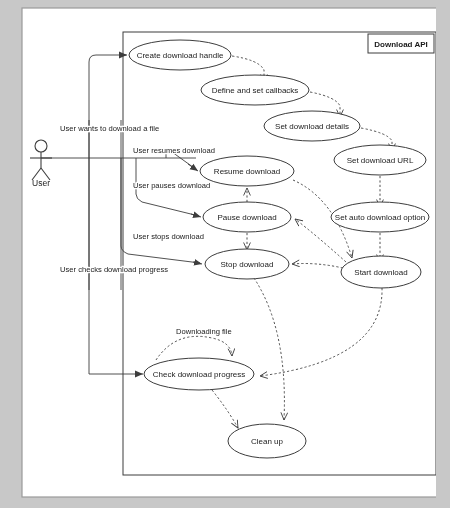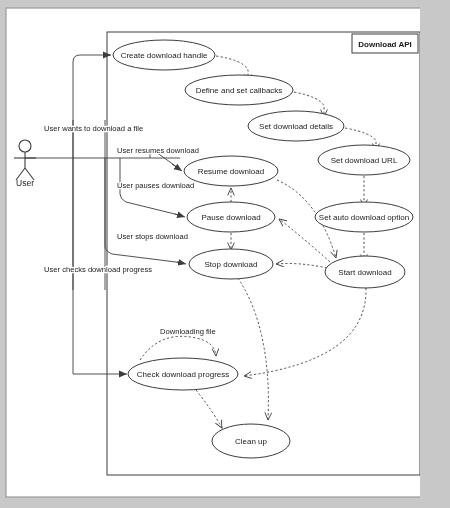--- a/index.html
+++ b/index.html
@@ -11,20 +11,21 @@
     width: 450px;
     height: 508px;
     font-family: "Liberation Sans", sans-serif;
   }
   #diagram-root {
     position: relative;
     width: 420px;
     height: 508px;
     background: #c8c8c8;
     overflow: hidden;
+    margin-left: 16px;
   }
   #canvas {
     position: absolute;
     left: 0;
     top: 0;
     width: 450px;
     height: 508px;
   }
 </style>
 </head>

